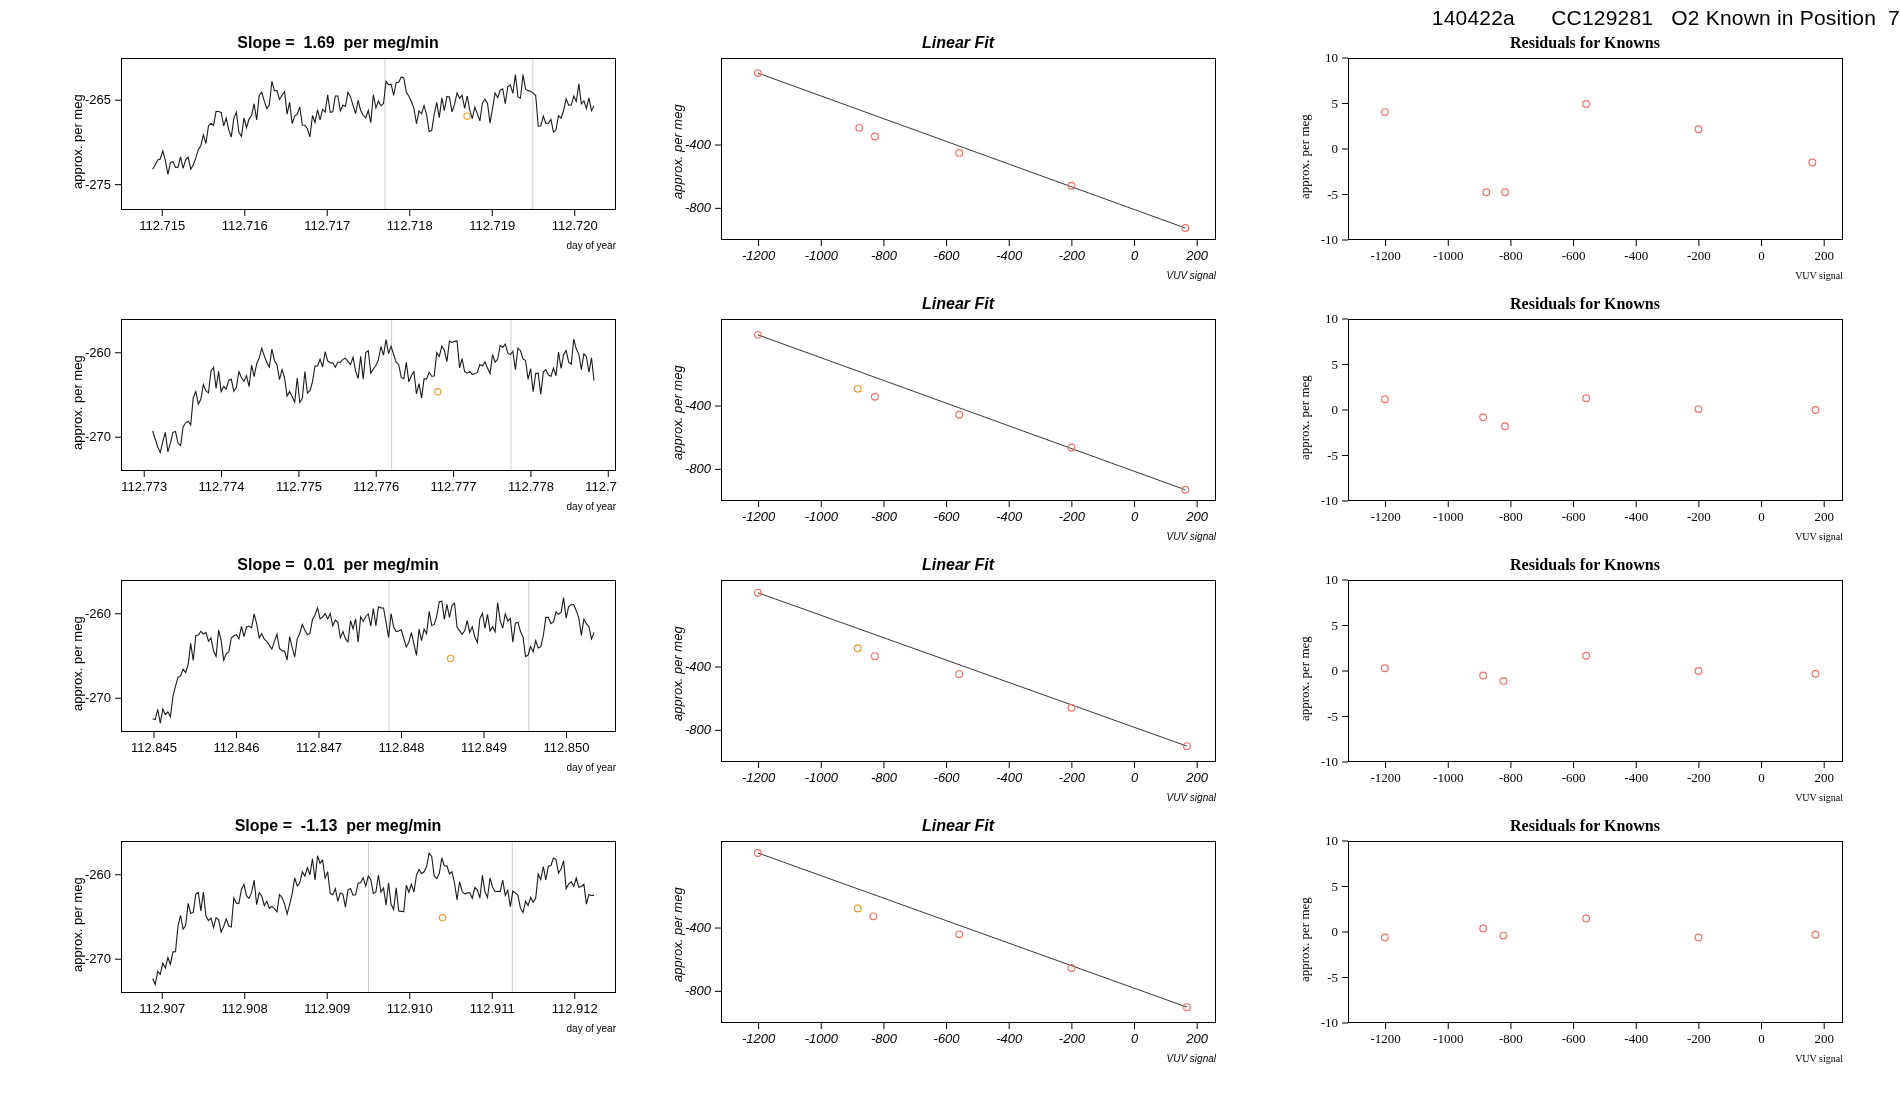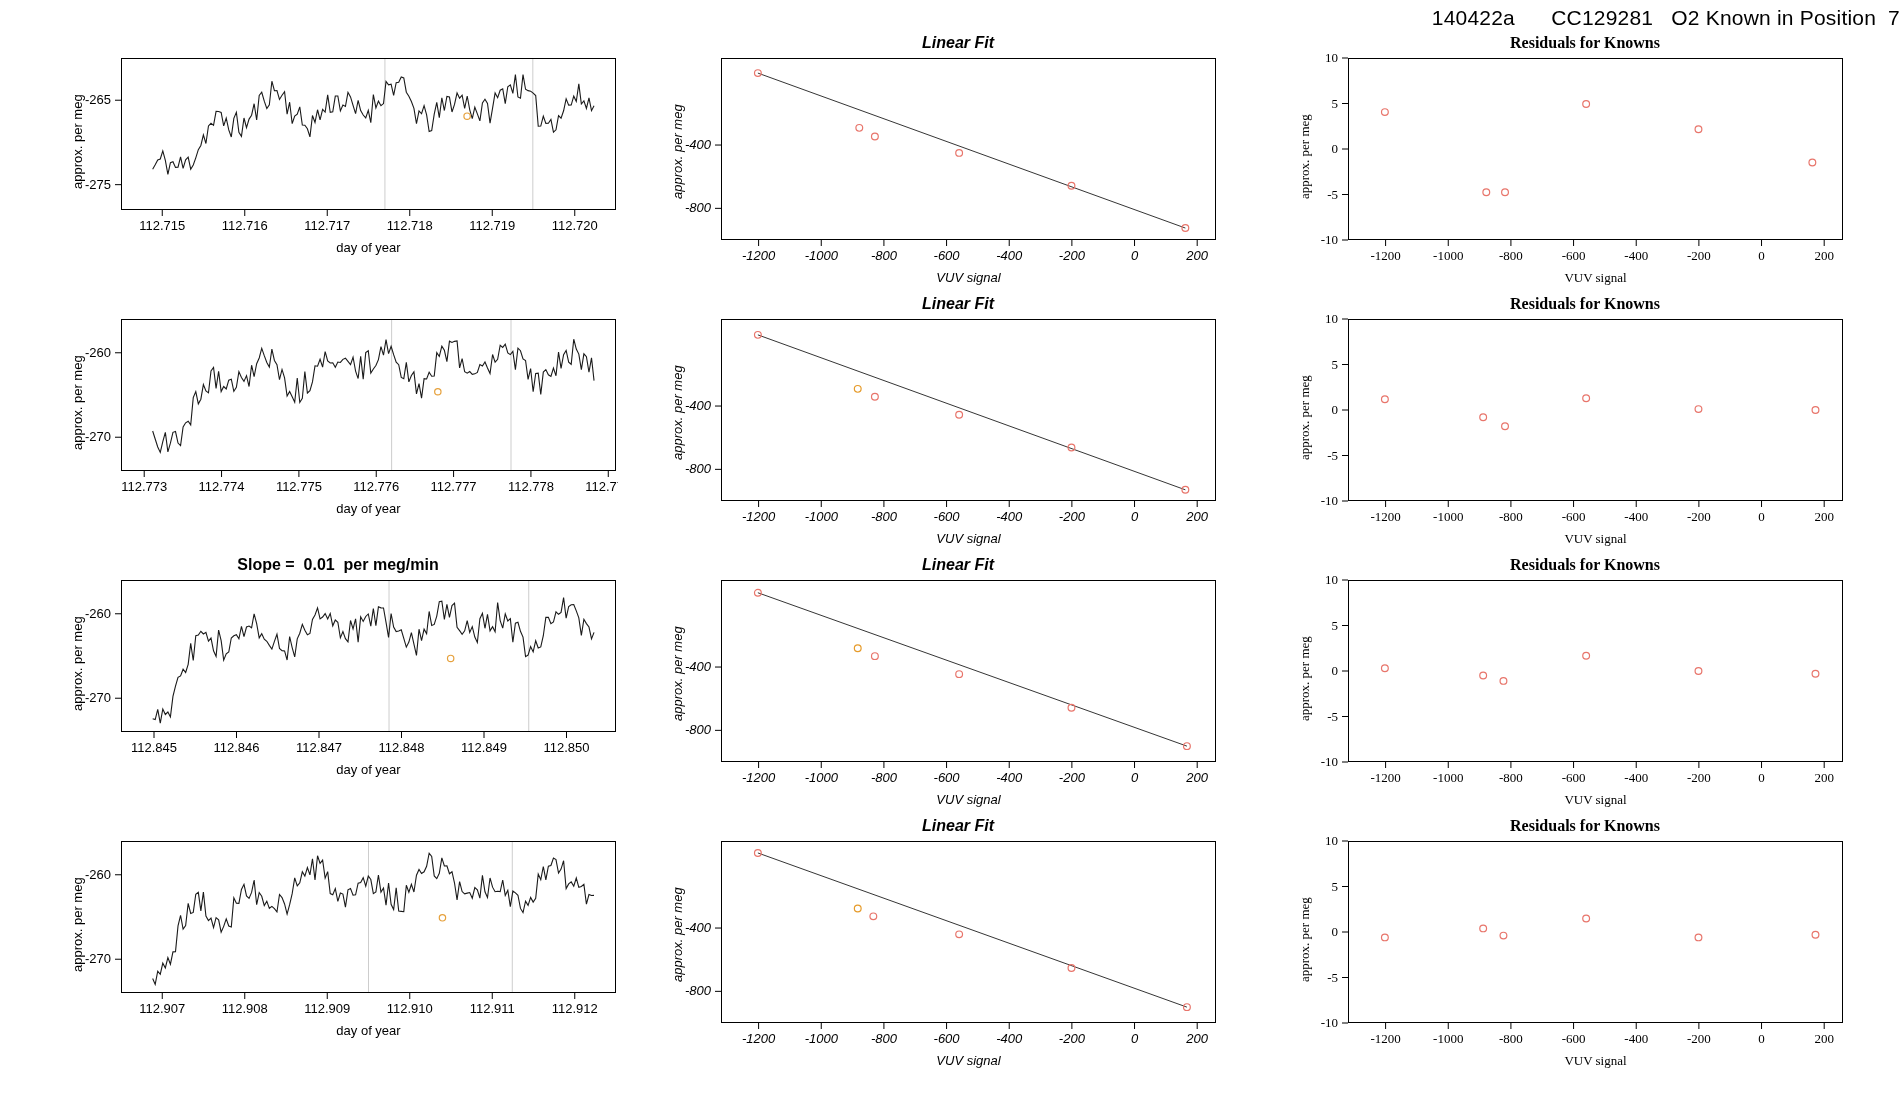--- a/index.html
+++ b/index.html
@@ -35,21 +35,21 @@
   svg.plot{position:absolute;left:0;top:0;width:100%;height:100%;display:block;}
 
   .ylab{
     position:absolute;font-size:13px;
     transform:rotate(-90deg);transform-origin:left top;white-space:nowrap;
   }
   .ts .ylab{left:12px;top:155px;}
   .fit .ylab{left:12px;top:165px;}
   .res .ylab{left:12px;top:165px;}
 
-  .xlab{position:absolute;font-size:13px;text-align:center;width:495px;left:63px;}
+  .xlab{position:absolute;font-size:10px;text-align:right;width:495px;left:63px;}
   .ts .xlab{top:206px;}
   .fit .xlab{top:236px;}
   .res .xlab{top:236px;}
 
   .tick{font-size:13px;fill:#000;}
   .axisline{stroke:#000;stroke-width:1;}
   .dataline{stroke:#1a1a1a;stroke-width:1.1;fill:none;}
   .fitline{stroke:#333;stroke-width:1;fill:none;}
   .vline{stroke:#cccccc;stroke-width:1;}
   .kpt{fill:none;stroke:#e8756b;stroke-width:1.2;}
@@ -58,20 +58,21 @@
 </style>
 </head>
 <body>
 
 <div id="root">
 
   <div class="page-title">140422a      CC129281   O2 Known in Position  7</div>
 
   <div class="row" id="row0" style="top:34px;">
     <div class="panel ts">
+      <div class="ptitle">Slope =  1.69  per meg/min</div>
       <div class="plotbox">
           <svg class="plot" id="ts0" viewBox="0 0 495 152" preserveAspectRatio="none">
             <line x1="263.9999999993747" y1="0" x2="263.9999999993747" y2="152" class="vline"></line>
             <line x1="412.4999999996092" y1="0" x2="412.4999999996092" y2="152" class="vline"></line>
             <path d="M30.79,111.70 L33.33,107.27 L35.88,102.31 L38.43,101.32 L40.97,93.17 L43.52,102.64 L46.07,116.96 L48.61,105.00 L51.16,104.05 L53.71,109.80 L56.25,109.65 L58.80,99.13 L61.35,110.92 L63.90,102.14 L66.44,99.52 L68.99,111.68 L71.54,107.36 L74.08,100.14 L76.63,91.91 L79.18,87.60 L81.72,76.80 L84.27,85.64 L86.82,67.89 L89.36,65.15 L91.91,67.21 L94.46,52.98 L97.01,53.18 L99.55,54.08 L102.10,67.78 L104.65,59.79 L107.19,71.92 L109.74,78.98 L112.29,60.10 L114.83,54.01 L117.38,74.29 L119.93,78.36 L122.48,59.78 L125.02,69.54 L127.57,60.89 L130.12,56.96 L132.66,45.31 L135.21,61.80 L137.76,36.90 L140.30,33.69 L142.85,42.76 L145.40,50.17 L147.94,46.32 L150.49,22.49 L153.04,32.15 L155.59,31.92 L158.13,41.03 L160.68,36.76 L163.23,33.22 L165.77,55.94 L168.32,43.80 L170.87,65.54 L173.41,57.83 L175.96,55.82 L178.51,48.52 L181.06,66.95 L183.60,67.07 L186.15,70.66 L188.70,78.91 L191.24,57.30 L193.79,64.23 L196.34,51.43 L198.88,61.71 L201.43,50.94 L203.98,53.81 L206.52,36.43 L209.07,54.05 L211.62,53.53 L214.17,37.54 L216.71,37.50 L219.26,52.61 L221.81,46.64 L224.35,48.09 L226.90,33.73 L229.45,38.40 L231.99,47.06 L234.54,55.32 L237.09,41.81 L239.64,52.27 L242.18,56.74 L244.73,59.66 L247.28,52.01 L249.82,64.49 L252.37,35.97 L254.92,49.52 L257.46,42.72 L260.01,47.37 L262.56,45.17 L265.10,22.64 L267.65,26.15 L270.20,25.49 L272.75,36.93 L275.29,23.97 L277.84,23.56 L280.39,18.23 L282.93,19.16 L285.48,33.63 L288.03,37.72 L290.57,43.06 L293.12,49.95 L295.67,65.51 L298.22,52.70 L300.76,55.51 L303.31,47.33 L305.86,56.65 L308.40,73.52 L310.95,72.53 L313.50,55.86 L316.04,43.92 L318.59,59.47 L321.14,39.28 L323.68,52.21 L326.23,38.00 L328.78,38.58 L331.33,53.67 L333.87,46.06 L336.42,34.46 L338.97,39.71 L341.51,36.67 L344.06,49.98 L346.61,37.50 L349.15,51.54 L351.70,60.33 L354.25,48.88 L356.80,55.66 L359.34,62.68 L361.89,44.53 L364.44,40.74 L366.98,45.03 L369.53,64.97 L372.08,49.83 L374.62,34.44 L377.17,39.16 L379.72,31.65 L382.26,30.16 L384.81,45.30 L387.36,28.07 L389.91,26.24 L392.45,34.77 L395.00,15.79 L397.55,38.50 L400.09,39.78 L402.64,15.82 L405.19,30.63 L407.73,32.04 L410.28,32.60 L412.83,34.60 L415.38,37.01 L417.92,68.16 L420.47,67.92 L423.02,57.80 L425.56,65.19 L428.11,65.07 L430.66,61.26 L433.20,74.09 L435.75,71.73 L438.30,57.32 L440.84,59.94 L443.39,52.48 L445.94,40.35 L448.49,46.72 L451.03,46.64 L453.58,37.64 L456.13,43.03 L458.67,25.19 L461.22,45.64 L463.77,42.51 L466.31,50.14 L468.86,39.39 L471.41,52.41 L473.95,47.43 " class="dataline"></path>
             <circle cx="346.4999999997655" cy="57.91111111111121" r="3.2" class="tspt"></circle>
           </svg>
         </div>
       <svg class="plot" id="tsax0" style="left:0;top:0;width:560px;height:256px;position:absolute;pointer-events:none;" viewBox="0 0 560 256">
           <line x1="104.2500000001954" y1="176" x2="104.2500000001954" y2="182" class="axisline"></line>
@@ -403,20 +404,21 @@
           <line x1="57" y1="24" x2="63" y2="24" class="axisline"></line>
           <text x="53" y="28" text-anchor="end" class="tick">10</text>
         </svg>
       <div class="ylab">approx. per meg</div>
       <div class="xlab">VUV signal</div>
     </div>
   </div>
 
   <div class="row" id="row3" style="top:817px;">
     <div class="panel ts">
+      <div class="ptitle">Slope =  -1.13  per meg/min</div>
       <div class="plotbox">
           <svg class="plot" id="ts3" viewBox="0 0 495 152" preserveAspectRatio="none">
             <line x1="247.5" y1="0" x2="247.5" y2="152" class="vline"></line>
             <line x1="391.8750000000977" y1="0" x2="391.8750000000977" y2="152" class="vline"></line>
             <path d="M30.79,138.39 L33.33,144.33 L35.88,130.97 L38.43,133.99 L40.97,122.75 L43.52,127.67 L46.07,117.10 L48.61,123.86 L51.16,111.36 L53.71,111.29 L56.25,84.97 L58.80,74.24 L61.35,88.27 L63.90,84.77 L66.44,62.21 L68.99,72.40 L71.54,71.33 L74.08,52.89 L76.63,50.99 L79.18,69.85 L81.72,50.78 L84.27,74.99 L86.82,79.60 L89.36,77.11 L91.91,86.68 L94.46,76.70 L97.01,78.95 L99.55,91.40 L102.10,85.47 L104.65,77.87 L107.19,85.10 L109.74,86.08 L112.29,56.59 L114.83,62.04 L117.38,62.18 L119.93,48.04 L122.48,42.92 L125.02,54.70 L127.57,57.11 L130.12,51.06 L132.66,38.52 L135.21,63.59 L137.76,51.23 L140.30,55.02 L142.85,64.46 L145.40,59.98 L147.94,67.19 L150.49,65.26 L153.04,67.61 L155.59,70.89 L158.13,53.21 L160.68,56.27 L163.23,62.81 L165.77,73.02 L168.32,63.54 L170.87,52.33 L173.41,36.41 L175.96,44.52 L178.51,41.34 L181.06,30.17 L183.60,34.50 L186.15,25.98 L188.70,33.33 L191.24,16.95 L193.79,38.34 L196.34,13.91 L198.88,21.58 L201.43,18.39 L203.98,36.59 L206.52,30.02 L209.07,52.21 L211.62,53.49 L214.17,47.25 L216.71,60.18 L219.26,51.75 L221.81,52.77 L224.35,66.05 L226.90,48.54 L229.45,47.10 L231.99,53.81 L234.54,53.51 L237.09,41.69 L239.64,41.09 L242.18,36.13 L244.73,44.72 L247.28,34.51 L249.82,38.04 L252.37,52.34 L254.92,50.52 L257.46,33.46 L260.01,50.78 L262.56,46.62 L265.10,63.93 L267.65,41.55 L270.20,63.09 L272.75,68.39 L275.29,46.50 L277.84,69.98 L280.39,70.30 L282.93,70.65 L285.48,43.86 L288.03,50.94 L290.57,42.82 L293.12,50.63 L295.67,33.61 L298.22,27.88 L300.76,31.97 L303.31,30.19 L305.86,24.63 L308.40,11.37 L310.95,14.63 L313.50,34.35 L316.04,37.14 L318.59,31.72 L321.14,16.14 L323.68,24.35 L326.23,24.17 L328.78,32.17 L331.33,30.14 L333.87,41.56 L336.42,58.67 L338.97,40.22 L341.51,50.22 L344.06,52.58 L346.61,51.81 L349.15,51.19 L351.70,56.95 L354.25,46.11 L356.80,48.41 L359.34,56.90 L361.89,33.82 L364.44,50.39 L366.98,56.23 L369.53,36.44 L372.08,45.77 L374.62,50.34 L377.17,49.93 L379.72,50.24 L382.26,38.50 L384.81,54.08 L387.36,48.87 L389.91,65.55 L392.45,49.70 L395.00,51.60 L397.55,53.96 L400.09,67.31 L402.64,71.44 L405.19,59.89 L407.73,64.20 L410.28,56.12 L412.83,60.89 L415.38,57.11 L417.92,32.57 L420.47,38.28 L423.02,24.82 L425.56,38.41 L428.11,24.51 L430.66,23.78 L433.20,16.28 L435.75,17.76 L438.30,31.50 L440.84,27.40 L443.39,18.93 L445.94,47.18 L448.49,42.43 L451.03,40.42 L453.58,44.74 L456.13,36.53 L458.67,45.93 L461.22,45.05 L463.77,42.92 L466.31,63.05 L468.86,53.23 L471.41,54.23 L473.95,54.11 " class="dataline"></path>
             <circle cx="321.7500000001172" cy="76.82222222222241" r="3.2" class="tspt"></circle>
           </svg>
         </div>
       <svg class="plot" id="tsax3" style="left:0;top:0;width:560px;height:256px;position:absolute;pointer-events:none;" viewBox="0 0 560 256">
           <line x1="104.2500000001954" y1="176" x2="104.2500000001954" y2="182" class="axisline"></line>

